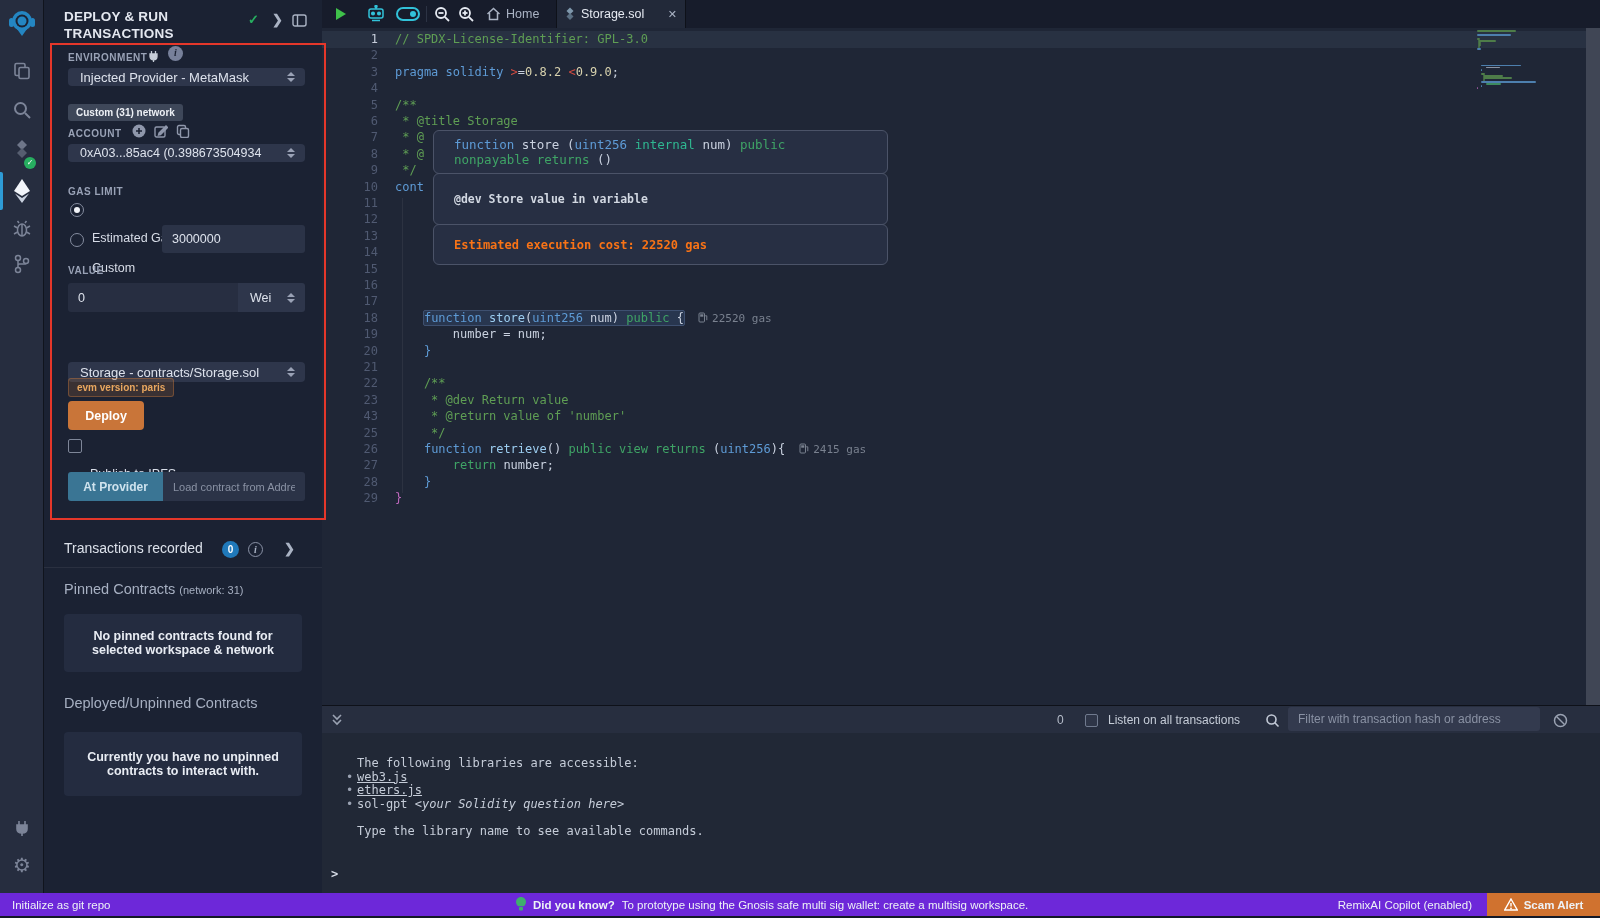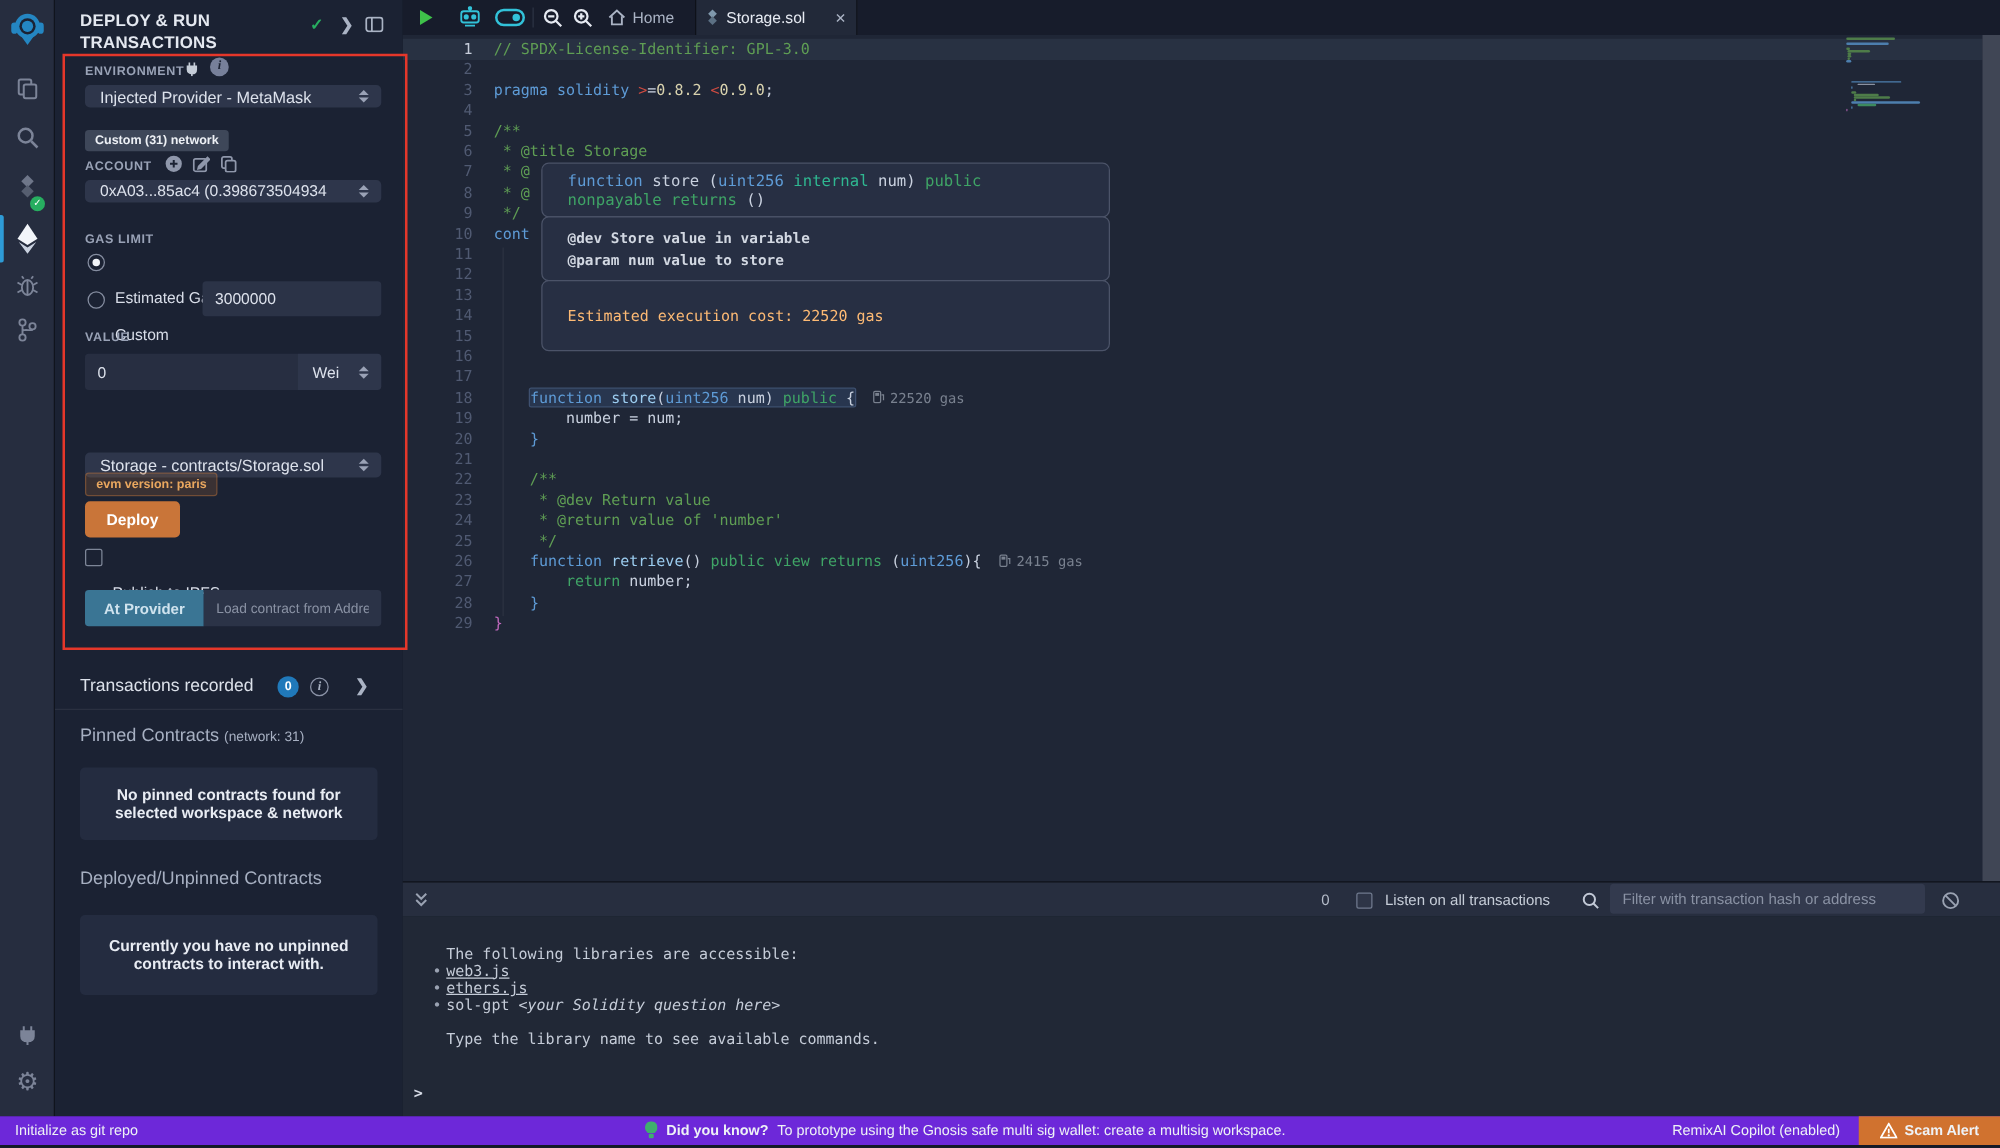--- a/index.html
+++ b/index.html
@@ -73,21 +73,21 @@
   .minimap { position:absolute; left:1155px; top:2px; width:66px; height:80px; cursor:pointer; }
   .minimap div { position:absolute; height:1.6px; border-radius:1px; }
   .vscroll { position:absolute; right:0; top:0; width:14px; height:100%; background:#474c5a; opacity:.85; cursor:pointer; }
 
   
   .tooltip { position:absolute; left:111px; top:103px; width:455px; z-index:30; font-family:"DejaVu Sans Mono",monospace; }
   .tt-sec { background:#272f43; border:1px solid #4b5368; border-radius:6px; margin-top:-1px; padding:0 20px; display:flex; flex-direction:column; justify-content:center; }
   .tt-sig { height:44px; font-size:12.5px; }
   .tt-path { height:41px; font-size:12px; font-weight:bold; color:#dde3ee; }
   .tt-docs { height:52px; font-size:11.5px; font-weight:bold; color:#d2d8e2; line-height:18px; }
-  .tt-cost { height:57px; font-size:12px; font-weight:normal; color:#fdba74; }
+  .tt-cost { height:41px; font-size:12px; font-weight:bold; color:#f97316; }
 
   
   .term-header { position:absolute; left:322px; top:705px; width:1278px; height:28px; background:#272e3f; border-top:1px solid #0e1119; z-index:3; }
   .th-item { position:absolute; top:0; height:28px; display:flex; align-items:center; }
   .term-count { color:#b6bdca; font-size:12px; }
   .term-chk { width:13px; height:13px; border:1px solid #707a8e; border-radius:2px; background:#2e3547; }
   .term-lbl { color:#c6cdd8; font-size:12px; }
   .term-filter { position:absolute; left:966px; top:1px; width:252px; height:24px; background:#333a4e; border:none; border-radius:3px; color:#dde2ec; font-size:12px; padding:0 10px; }
   .term-filter::placeholder { color:#8a92a4; }
   .terminal { position:absolute; left:322px; top:733px; width:1278px; height:160px; background:#212836; z-index:2; }
@@ -351,39 +351,38 @@
           <div class="cl" style="top: 281.8px;"><span class="ln">18</span><span class="ct"><span class="tk-plain">    </span><span class="selbox"><span class="tk-kw">function</span><span class="tk-plain"> </span><span class="tk-fn">store</span><span class="tk-plain">(</span><span class="tk-kw">uint256</span><span class="tk-plain"> num) </span><span class="tk-kw2">public</span><span class="tk-plain"> {</span></span><span class="gas"><svg width="10" height="11" viewBox="0 0 10 11">
                   <rect x="1" y="1" width="5.5" height="9" rx="1" fill="none" stroke="#79818f"></rect>
                   <rect x="2.2" y="2.3" width="3.1" height="2.4" fill="#79818f"></rect>
                   <path d="M7.2 3.8 h1.6 v4.4" stroke="#79818f" fill="none"></path>
                 </svg>22520 gas</span></span></div>
           <div class="cl" style="top: 298.2px;"><span class="ln">19</span><span class="ct"><span class="tk-plain">        number = num;</span></span></div>
           <div class="cl" style="top: 314.6px;"><span class="ln">20</span><span class="ct"><span class="tk-plain">    </span><span class="tk-kw">}</span></span></div>
           <div class="cl" style="top: 331px;"><span class="ln">21</span><span class="ct"></span></div>
           <div class="cl" style="top: 347.4px;"><span class="ln">22</span><span class="ct"><span class="tk-cmt">    /**</span></span></div>
           <div class="cl" style="top: 363.8px;"><span class="ln">23</span><span class="ct"><span class="tk-cmt">     * @dev Return value</span></span></div>
-          <div class="cl" style="top: 380.2px;"><span class="ln">24</span><span class="ct"><span class="tk-cmt">     * @return value of 'number'</span></span></div>
+          <div class="cl" style="top: 380.2px;"><span class="ln">43</span><span class="ct"><span class="tk-cmt">     * @return value of 'number'</span></span></div>
           <div class="cl" style="top: 396.6px;"><span class="ln">25</span><span class="ct"><span class="tk-cmt">     */</span></span></div>
           <div class="cl" style="top: 413px;"><span class="ln">26</span><span class="ct"><span class="tk-plain">    </span><span class="tk-kw">function</span><span class="tk-plain"> </span><span class="tk-fn">retrieve</span><span class="tk-plain">() </span><span class="tk-kw2">public view returns</span><span class="tk-plain"> (</span><span class="tk-kw">uint256</span><span class="tk-plain">){</span><span class="gas"><svg width="10" height="11" viewBox="0 0 10 11">
                   <rect x="1" y="1" width="5.5" height="9" rx="1" fill="none" stroke="#79818f"></rect>
                   <rect x="2.2" y="2.3" width="3.1" height="2.4" fill="#79818f"></rect>
                   <path d="M7.2 3.8 h1.6 v4.4" stroke="#79818f" fill="none"></path>
                 </svg>2415 gas</span></span></div>
           <div class="cl" style="top: 429.4px;"><span class="ln">27</span><span class="ct"><span class="tk-plain">        </span><span class="tk-kw2">return</span><span class="tk-plain"> number;</span></span></div>
           <div class="cl" style="top: 445.8px;"><span class="ln">28</span><span class="ct"><span class="tk-plain">    </span><span class="tk-kw">}</span></span></div>
           <div class="cl" style="top: 462.2px;"><span class="ln">29</span><span class="ct"><span class="tk-purple">}</span></span></div>
         </div>
 
       <div class="tooltip">
         <div class="tt-sec tt-sig" id="tt-sig">
             <div><span class="tk-kw">function</span><span class="tk-plain"> store (</span><span class="tk-kw">uint256</span><span class="tk-plain"> </span><span class="tk-teal">internal</span><span class="tk-plain"> num) </span><span class="tk-kw2">public nonpayable returns</span><span class="tk-plain"> ()</span></div>
           </div>
         <div class="tt-sec tt-docs">
           <span>@dev Store value in variable</span>
-          <span>@param num value to store</span>
         </div>
         <div class="tt-sec tt-cost">Estimated execution cost: 22520 gas</div>
       </div>
 
       <div class="minimap" id="minimap">
           <div style="top: 0px; left: 0px; width: 38.5px; background: rgb(78, 124, 73);"></div>
           <div style="top: 4.1px; left: 0px; width: 34.1px; background: rgb(77, 127, 174);"></div>
           <div style="top: 8.2px; left: 0px; width: 3.3px; background: rgb(78, 124, 73);"></div>
           <div style="top: 10.25px; left: 1.1px; width: 17.6px; background: rgb(78, 124, 73);"></div>
           <div style="top: 12.3px; left: 1.1px; width: 3.3px; background: rgb(78, 124, 73);"></div>

